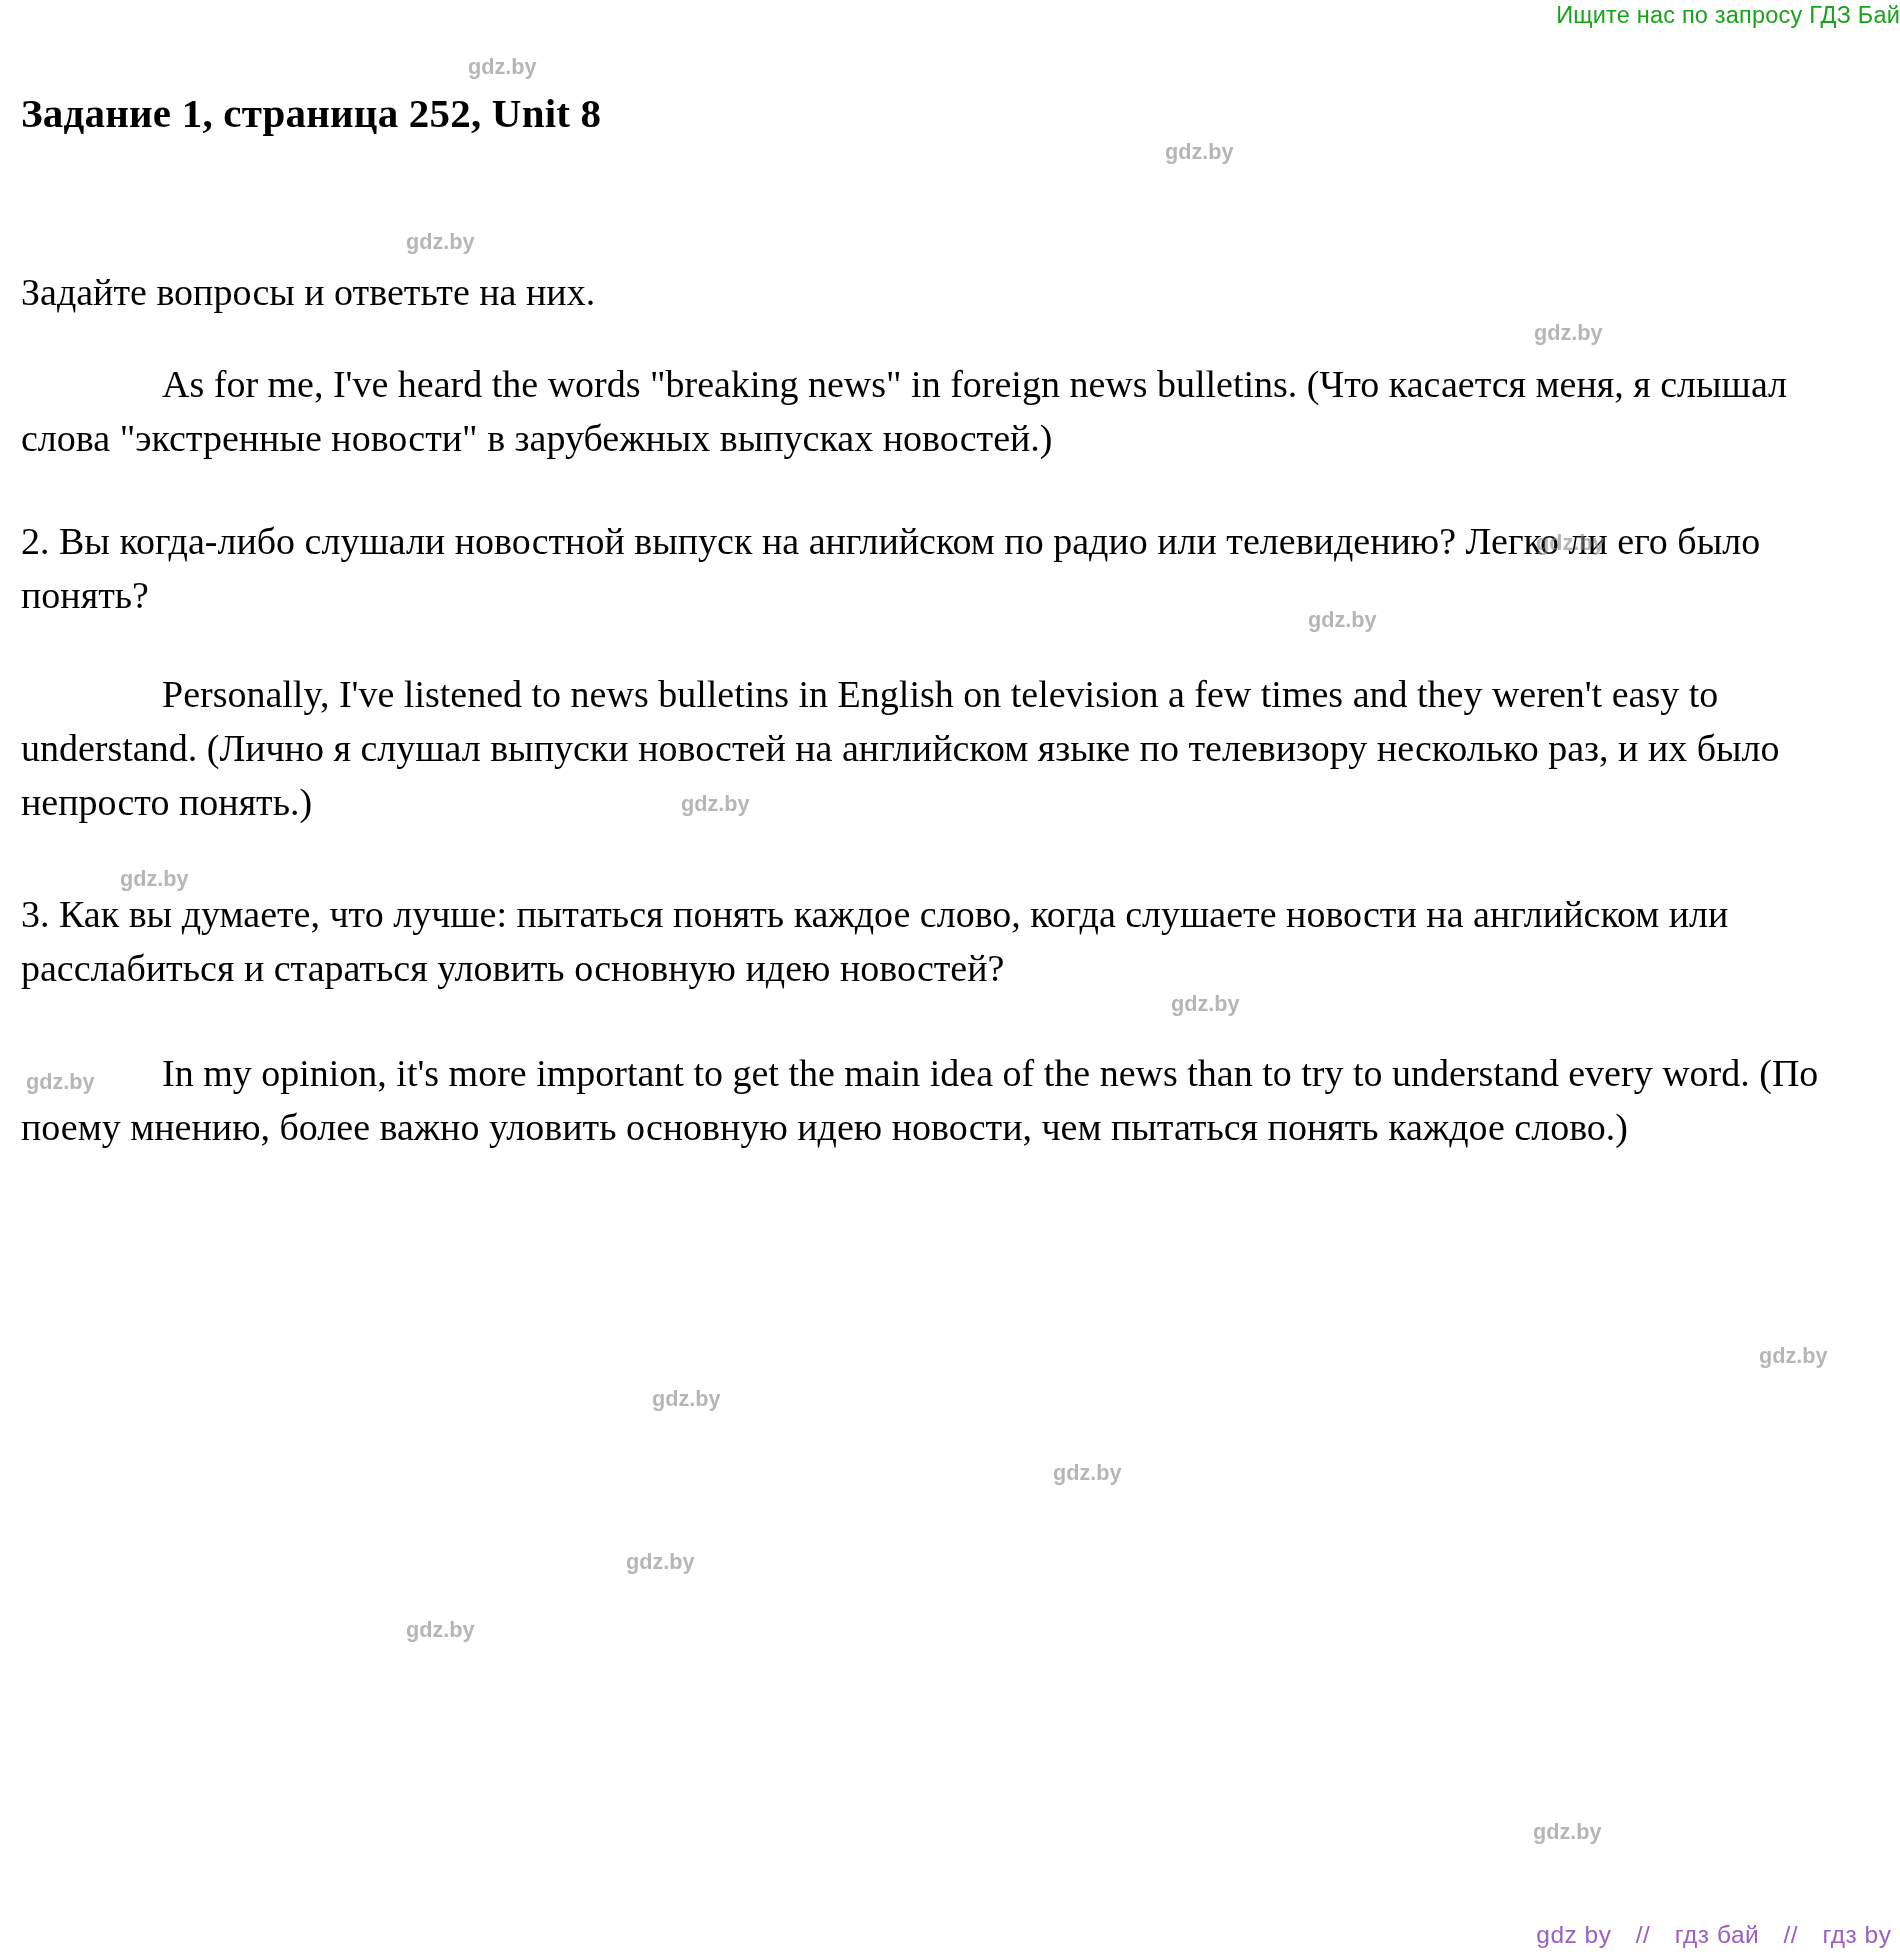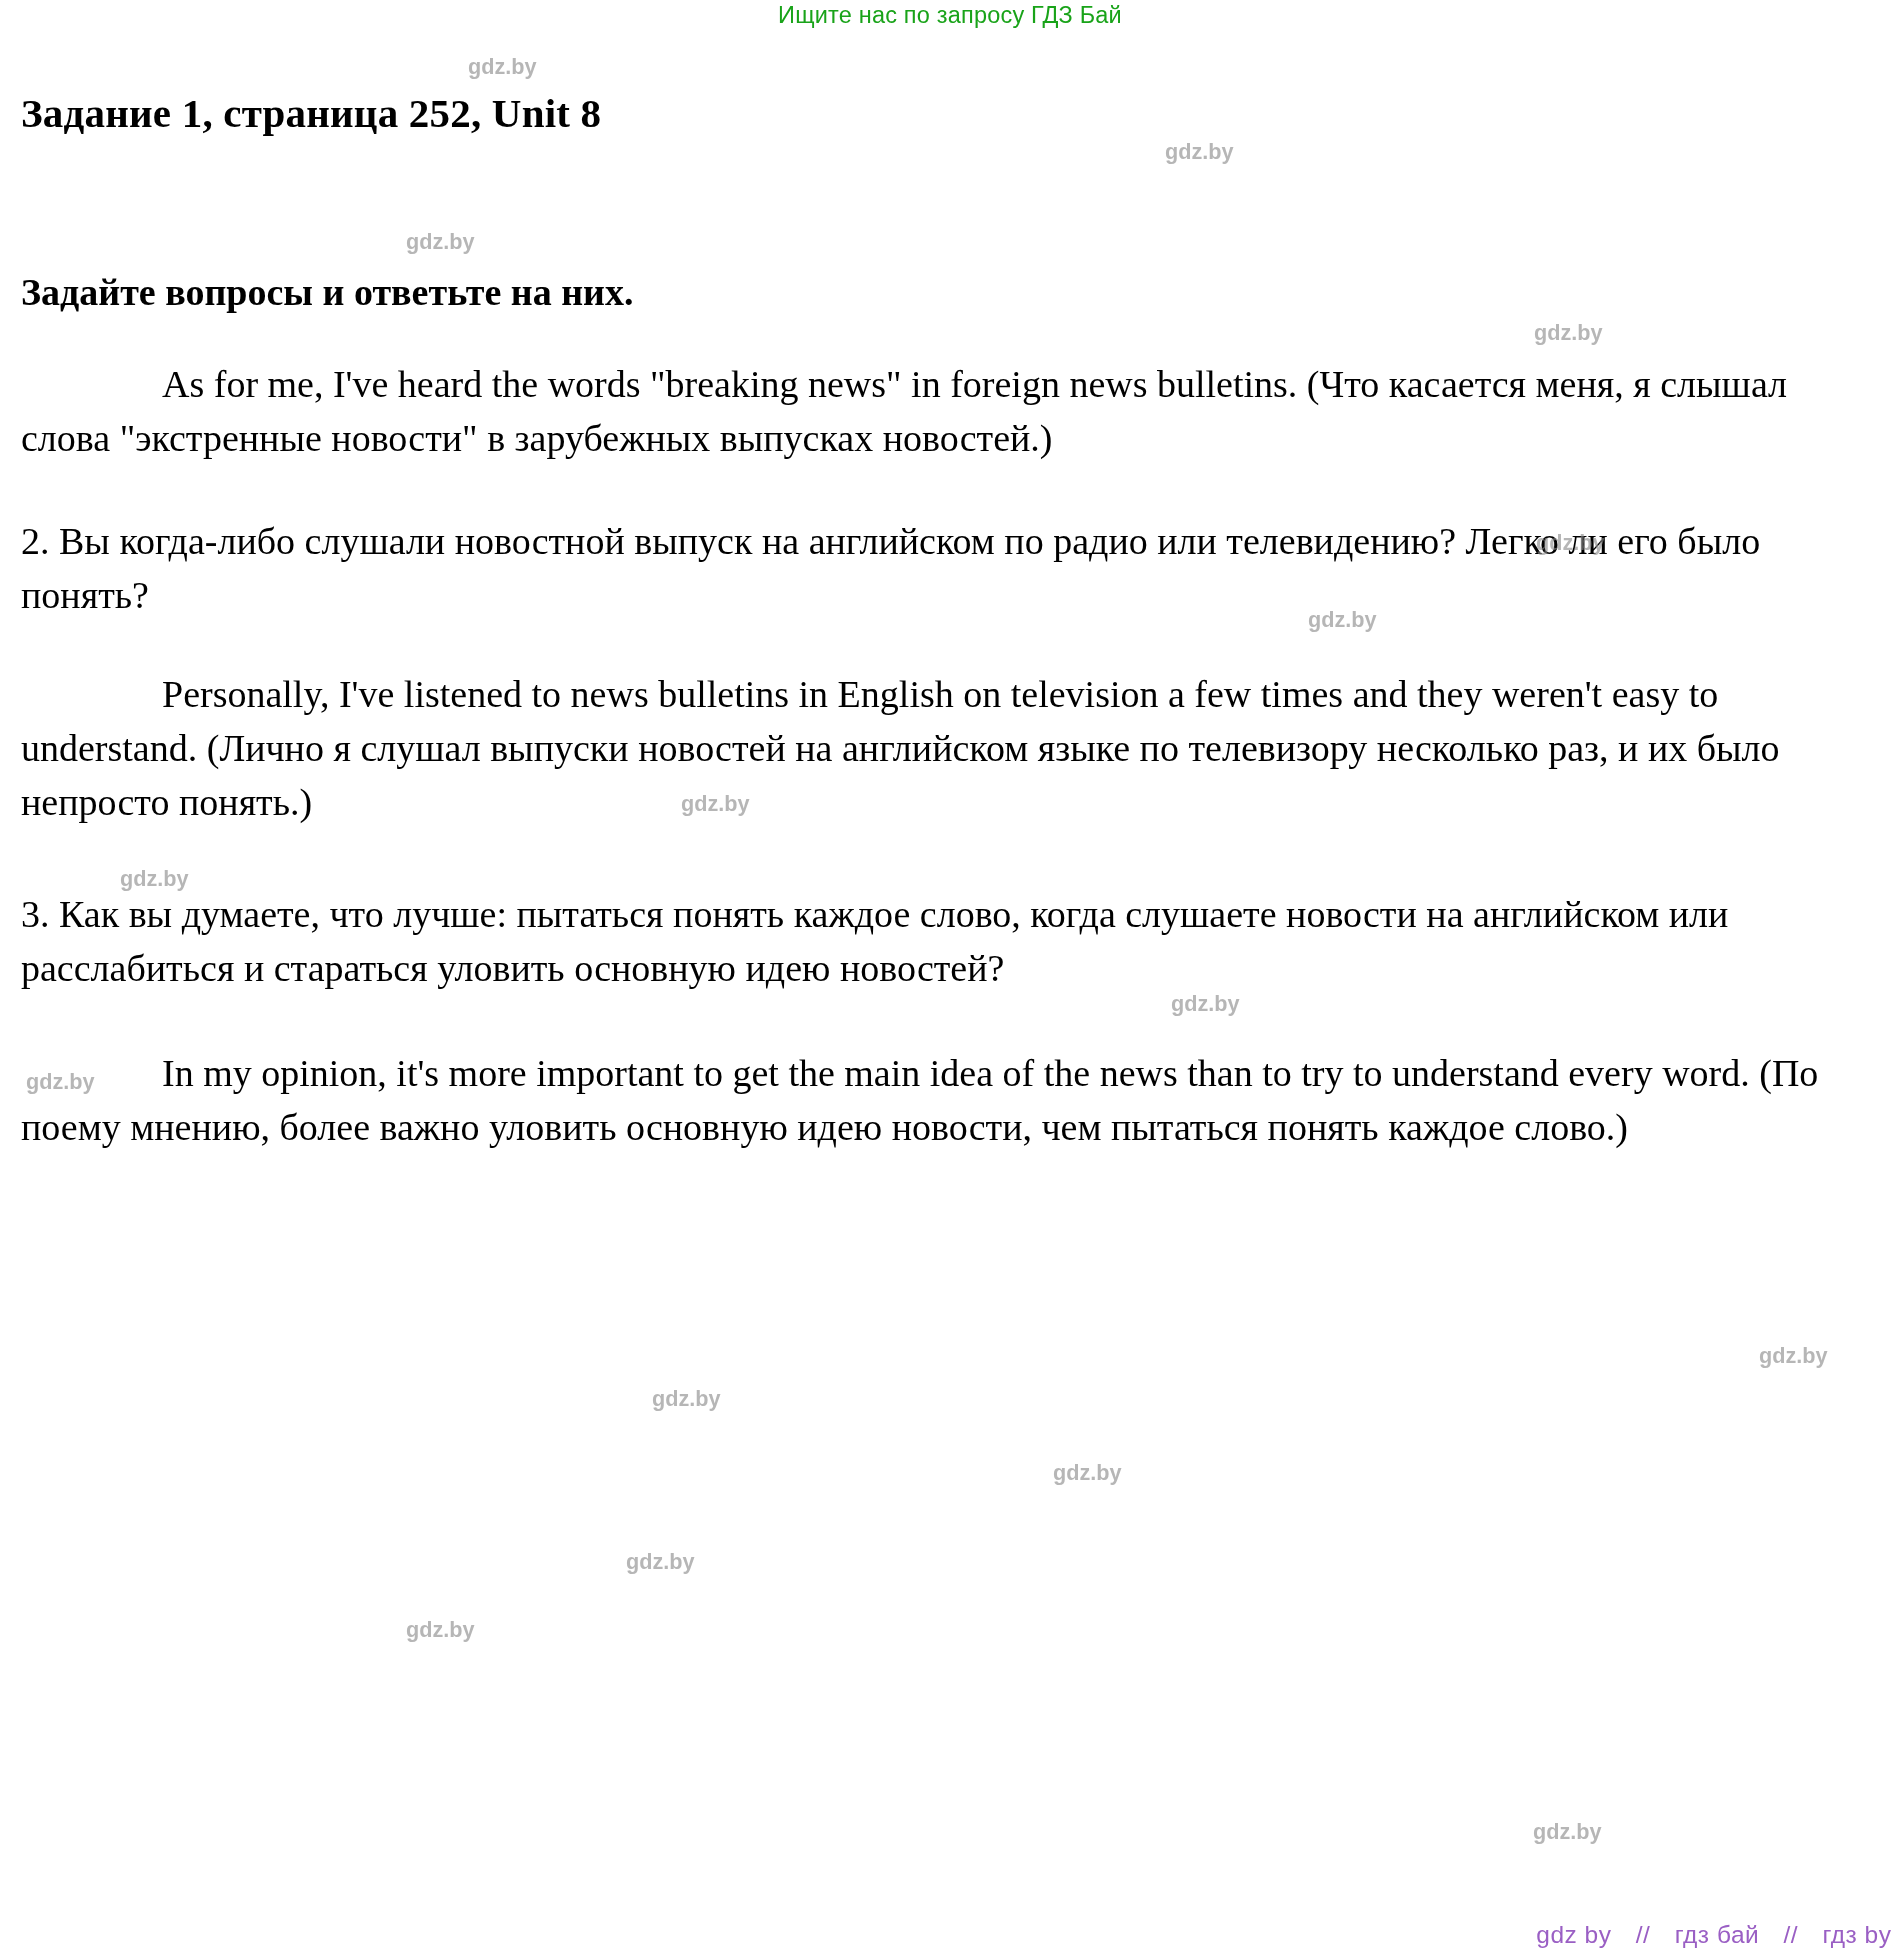--- a/index.html
+++ b/index.html
@@ -20,21 +20,21 @@
     width: 1900px;
     height: 1960px;
     box-sizing: border-box;
     padding: 0 21px;
   }
   .top-banner {
     position: absolute;
     top: 1.9px;
     left: 0;
     width: 100%;
-    text-align: center;
+    text-align: right;
     font-family: "Liberation Sans", "DejaVu Sans", sans-serif;
     font-size: 23.5px;
     color: #19a319;
     letter-spacing: 0.2px;
   }
   .content {
     position: absolute;
     top: 66px;
     left: 21px;
     width: 1859px;
@@ -42,21 +42,21 @@
   h1.task-title {
     font-size: 41px;
     font-weight: bold;
     margin: 0 0 0 0;
     padding: 22.6px 0 0 0;
     line-height: 1.2;
     letter-spacing: 0.2px;
   }
   h2.instruction {
     font-size: 38px;
-    font-weight: bold;
+    font-weight: normal;
     margin: 0;
     padding: 132px 0 0 0;
     line-height: 1.2;
   }
   p.para {
     font-size: 38px;
     line-height: 1.42;
     margin: 0;
     padding: 32px 0 0 0;
     text-align: left;

